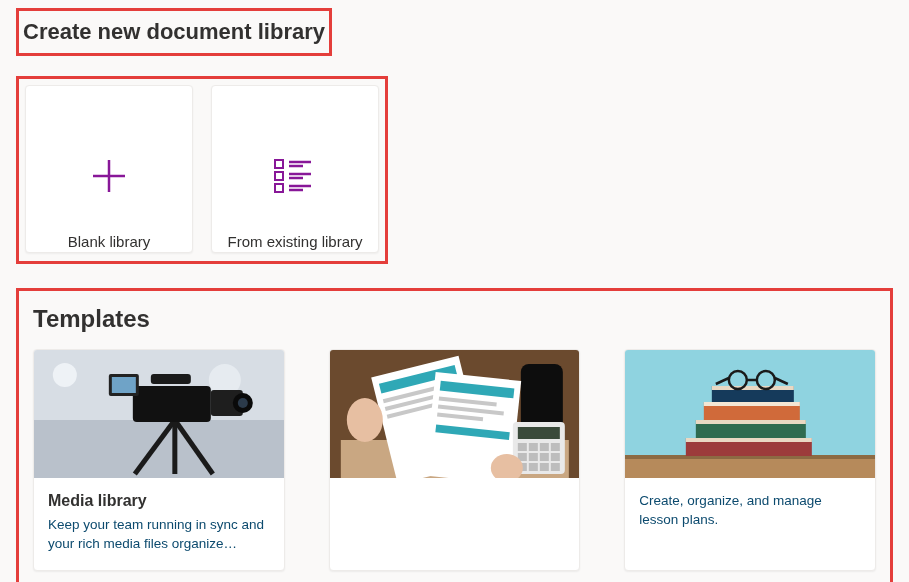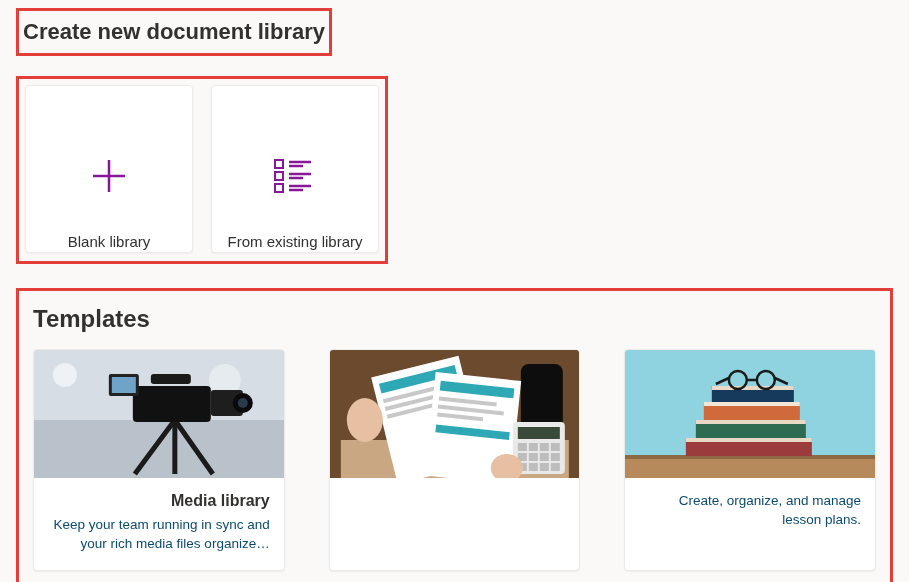--- a/index.html
+++ b/index.html
@@ -65,21 +65,20 @@
     }
     .section-title {
       font-size: 24px;
       font-weight: 600;
       color: #323130;
       margin-bottom: 16px;
     }
     .templates-row {
       display: flex;
       gap: 44px;
-      text-align: right;
     }
     .template-card {
       width: 268px;
       background: #ffffff;
       border: 1px solid #edebe9;
       border-radius: 4px;
       overflow: hidden;
       cursor: pointer;
       box-shadow: 0 1px 2px rgba(0,0,0,0.06);
     }

